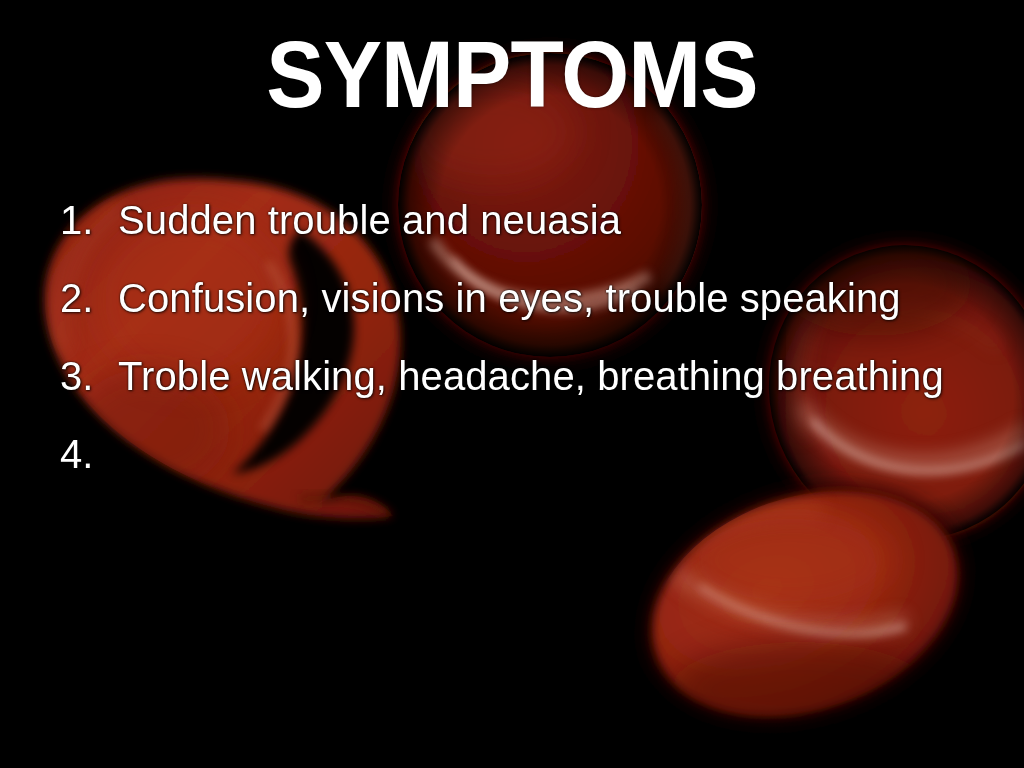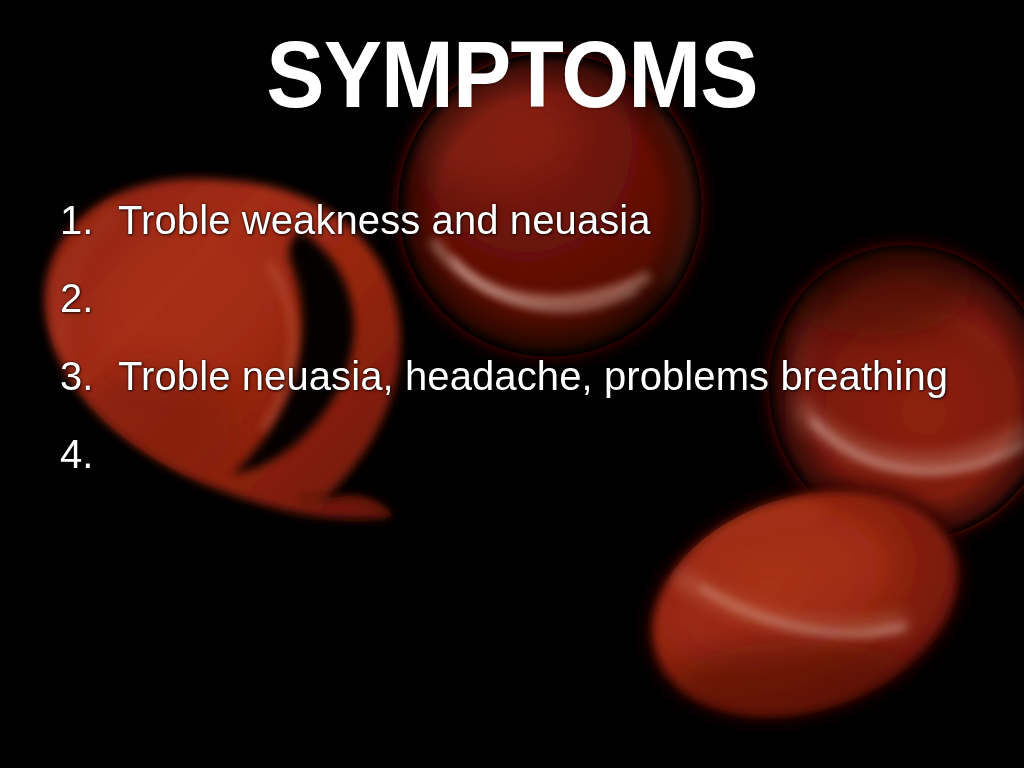--- a/index.html
+++ b/index.html
@@ -245,28 +245,29 @@
     </svg>
   </div>
 
   <div id="content">
 
     <div id="title">SYMPTOMS</div>
 
     <ol id="symptom-list">
       <li>
         <span class="num">1.</span>
-        <span class="txt">Troble weakness and neuasia</span>
+        <span class="txt">Sudden trouble and neuasia</span>
       </li>
       <li>
         <span class="num">2.</span>
+        <span class="txt">Confusion, visions in eyes, trouble speaking</span>
       </li>
       <li>
         <span class="num">3.</span>
-        <span class="txt">Troble neuasia, headache, problems breathing</span>
+        <span class="txt">Troble walking, headache, breathing breathing</span>
       </li>
       <li>
         <span class="num">4.</span>
       </li>
     </ol>
 
   </div>
 </div>
 
 </body></html>

